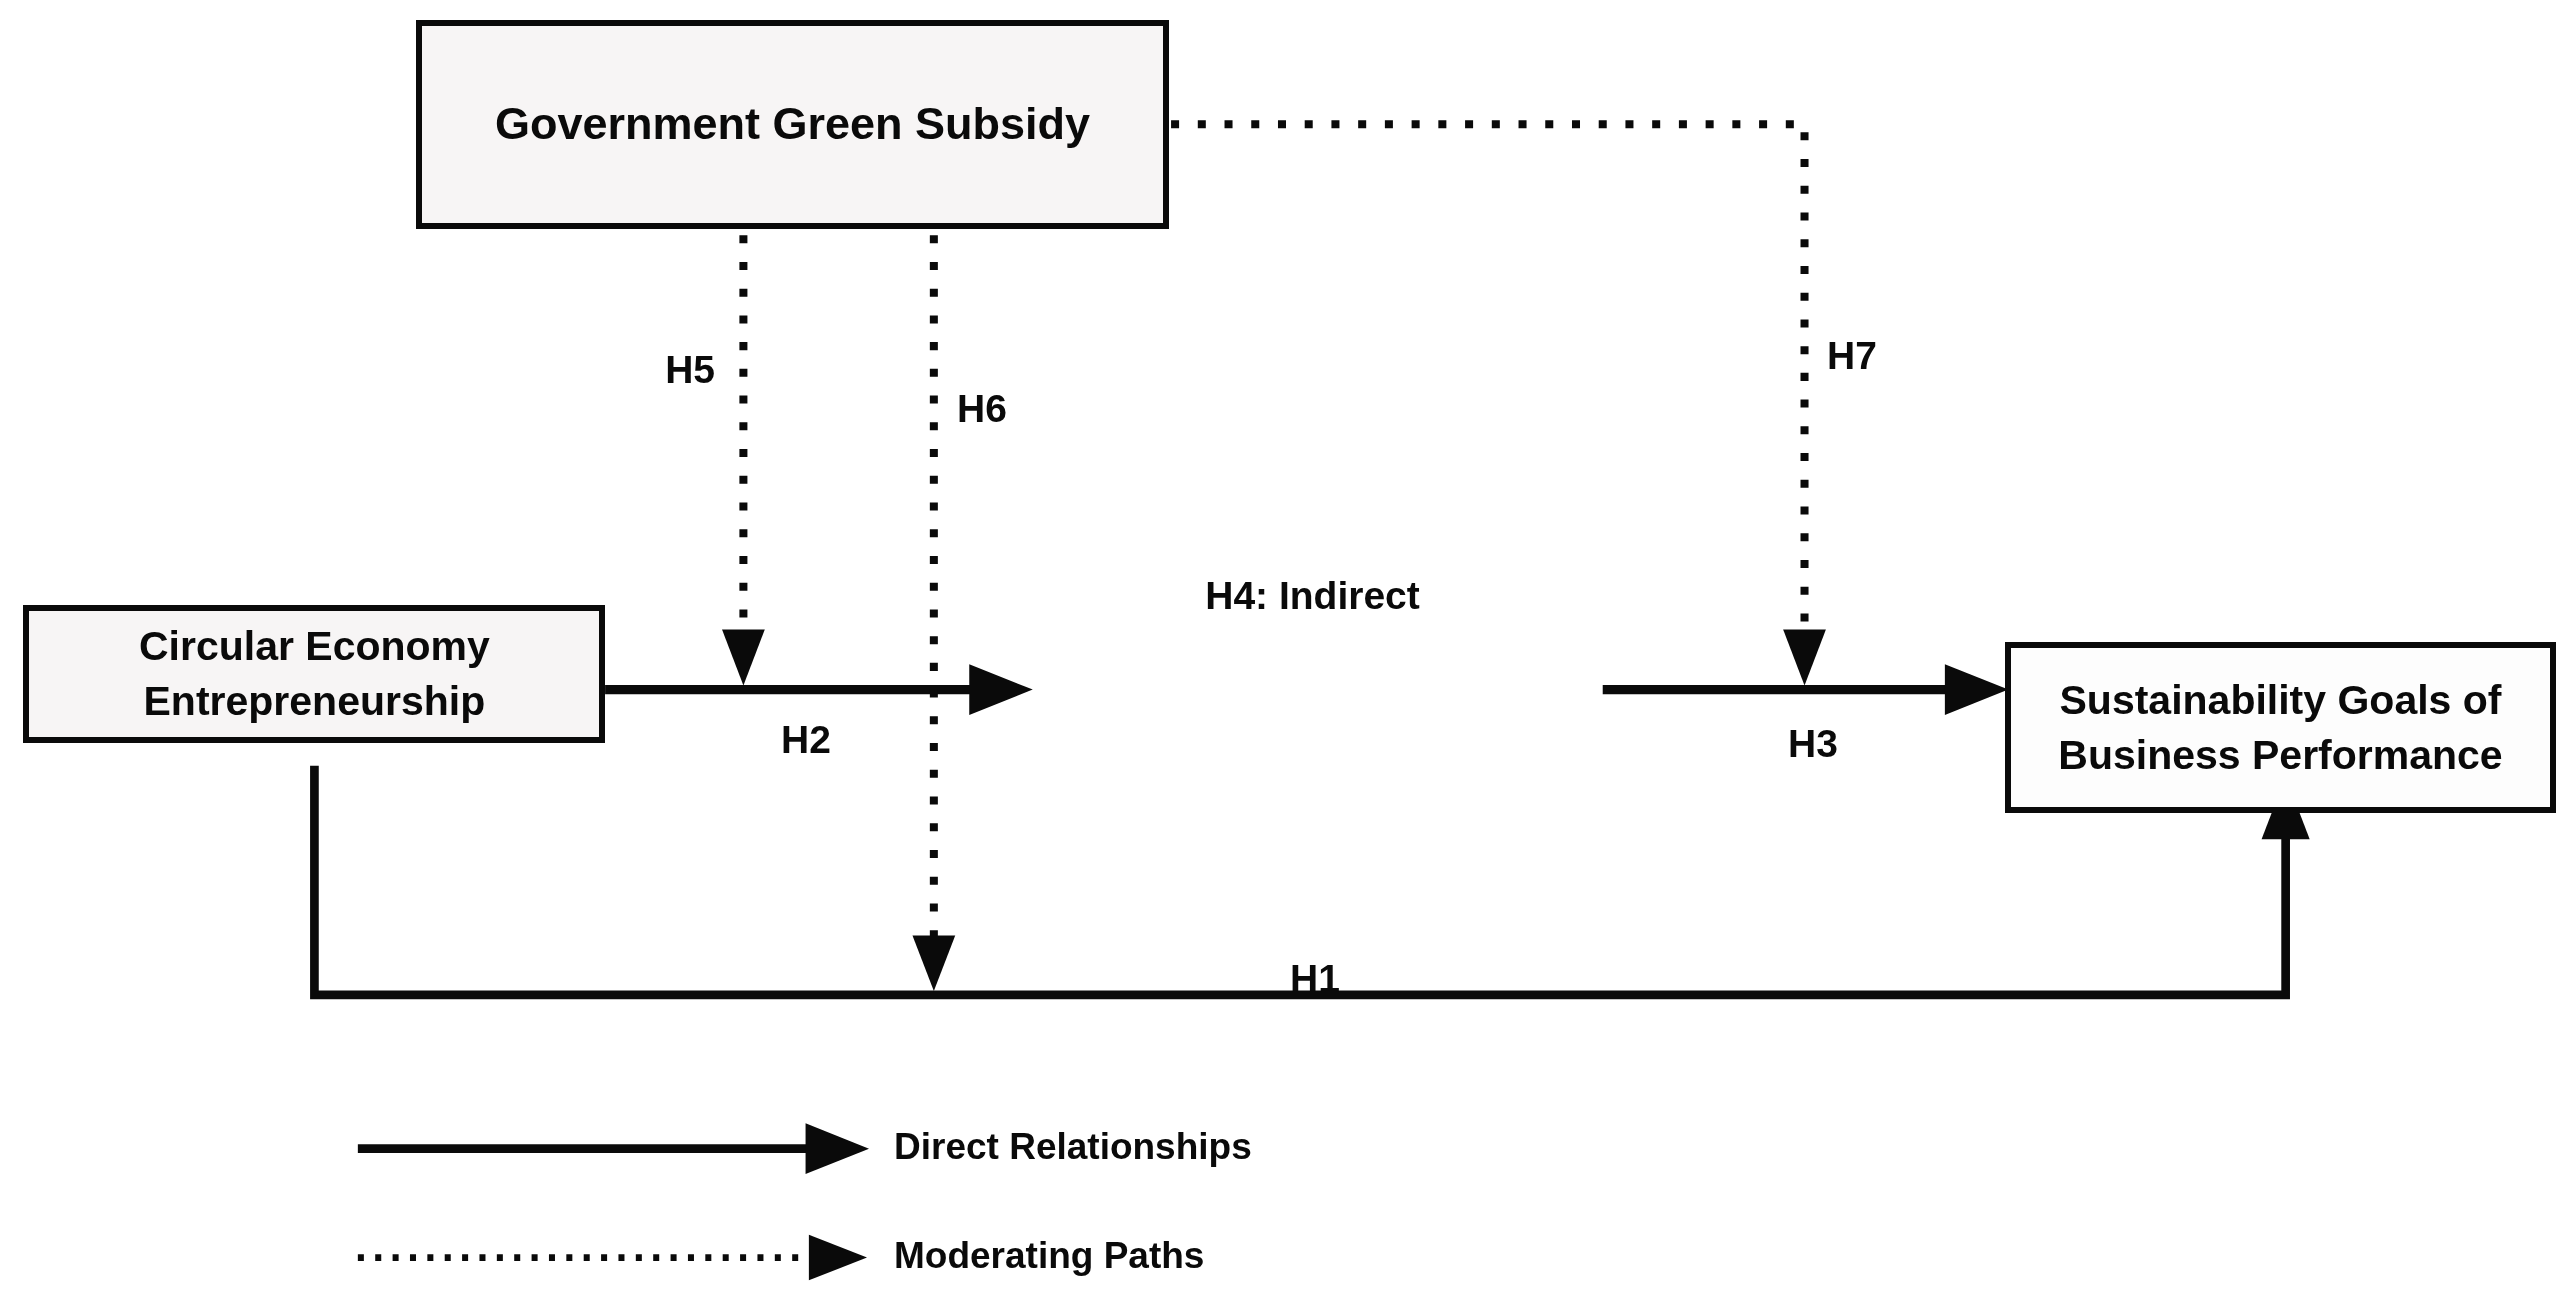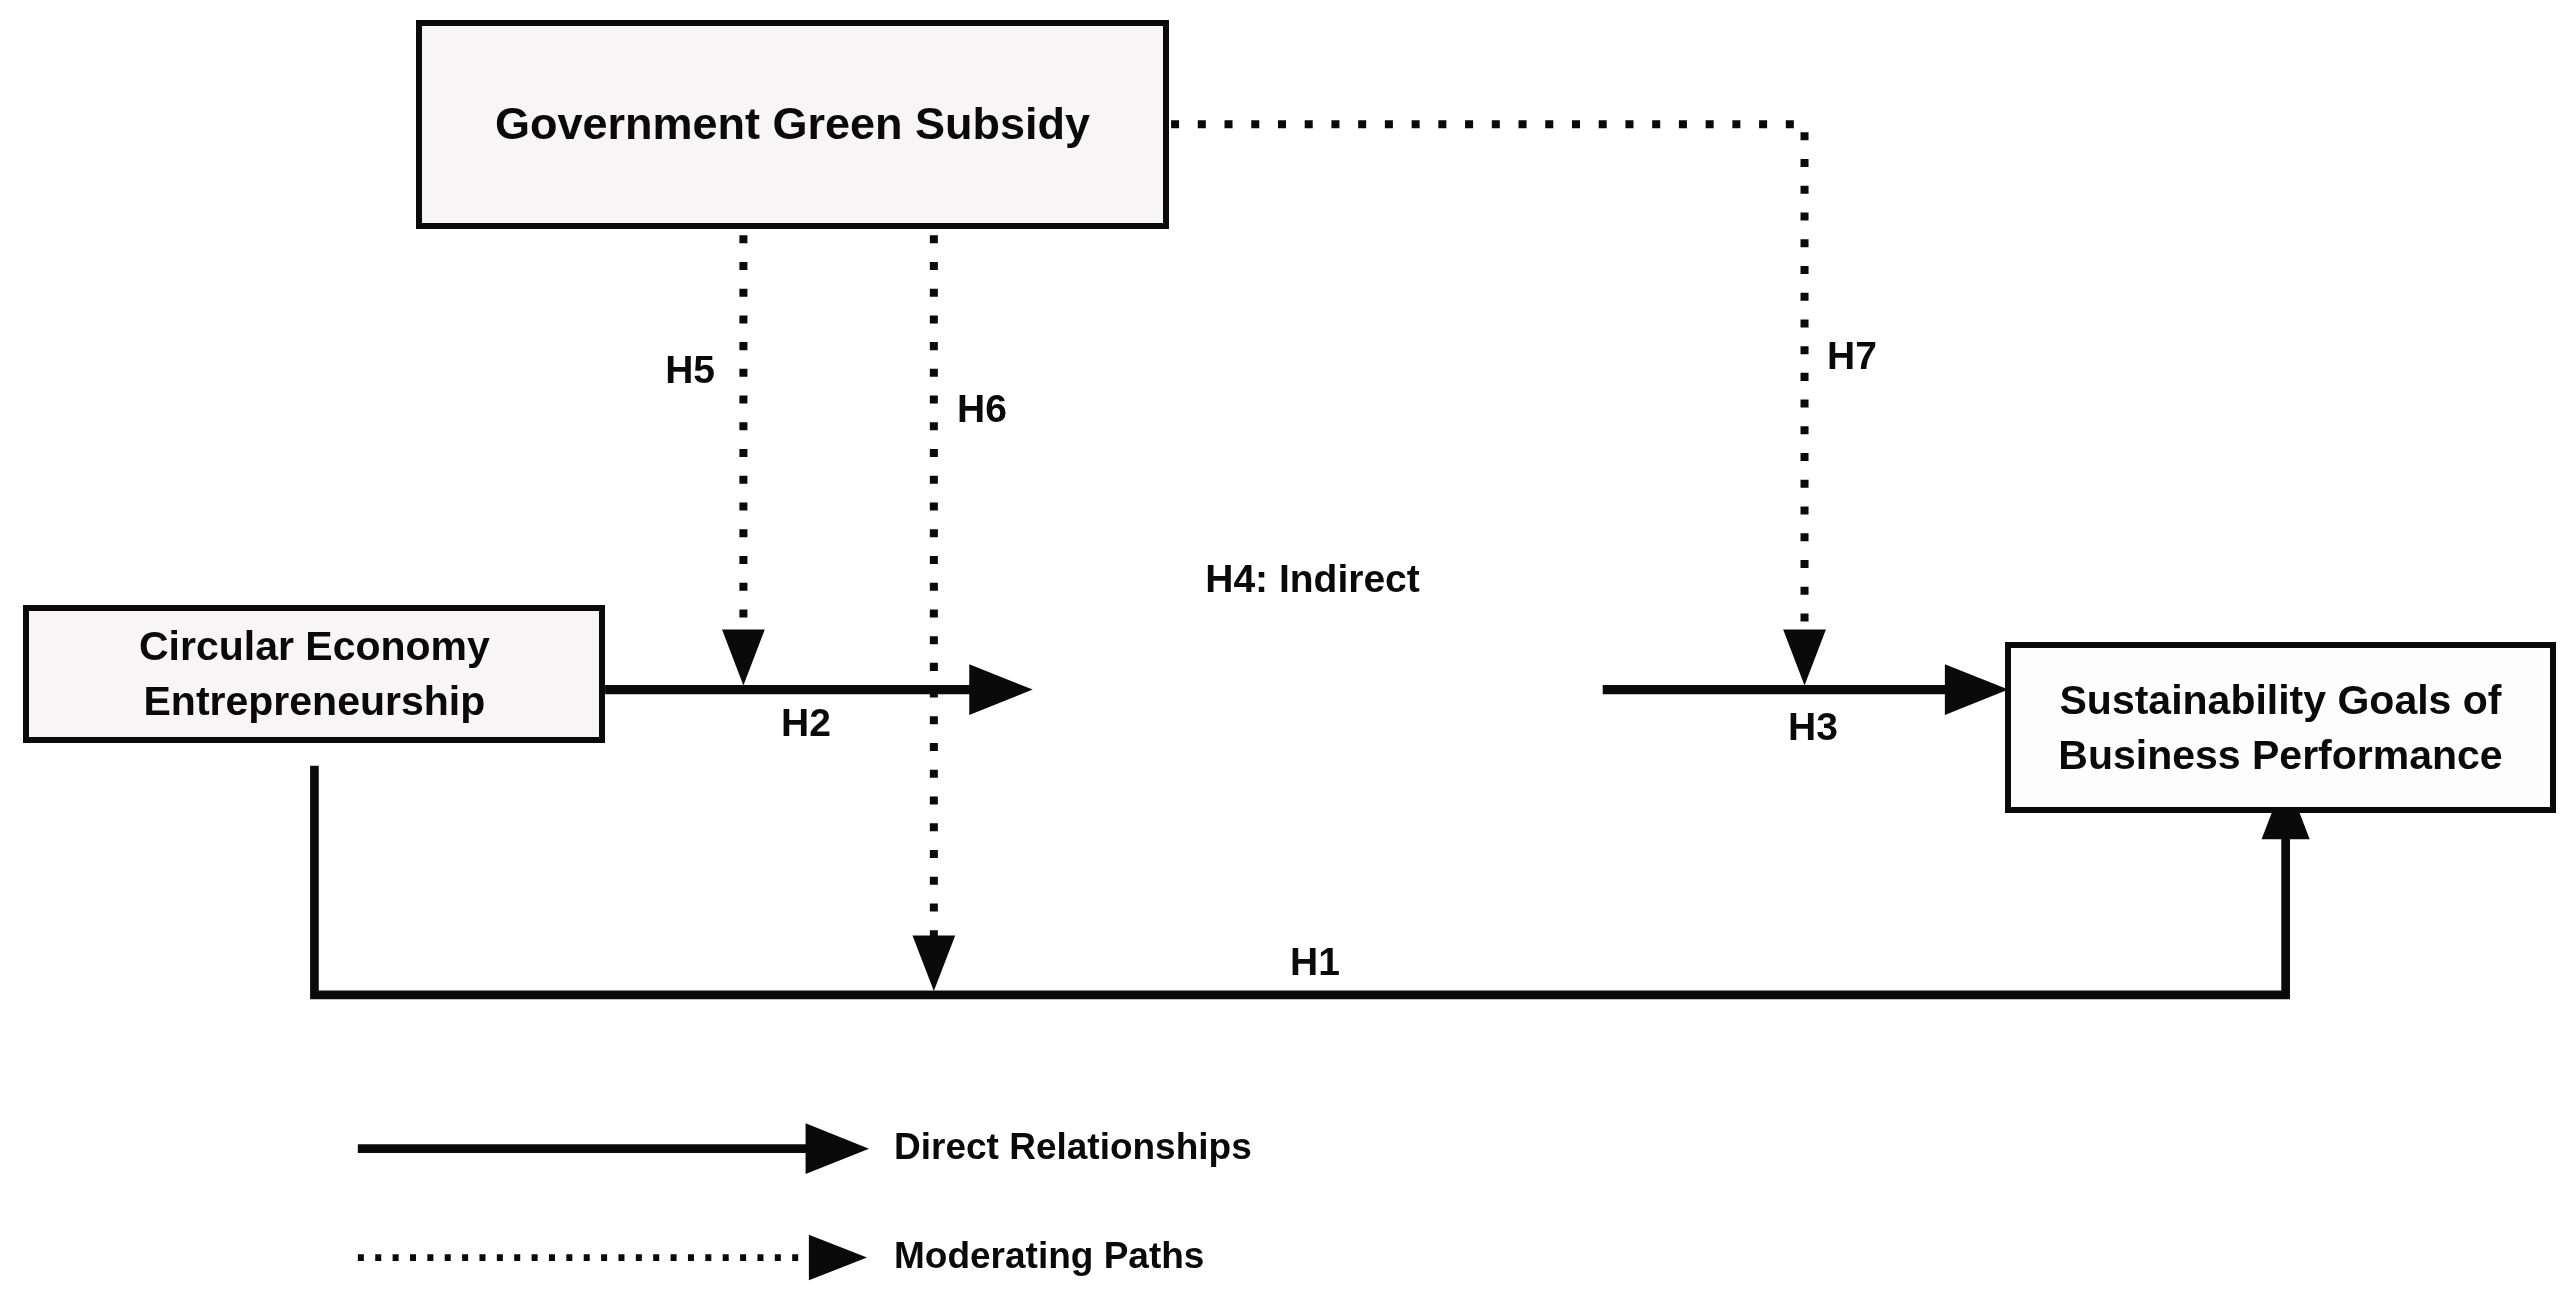--- a/index.html
+++ b/index.html
@@ -24,21 +24,21 @@
   .node .lbl{white-space:pre-line;line-height:1.34;}
   .fill-gray{background:#f7f5f5;}
   .fill-white{background:#fdfdfd;}
   .hl{
     position:absolute;
     font-weight:bold;
     font-size:39px;
     line-height:1;
     white-space:nowrap;
   }
-  .center{text-align:center;}
+  .center{text-align:center;margin-top:17px;}
   .right{text-align:right;}
   .legend-label{
     position:absolute;
     font-weight:bold;
     font-size:37px;
     line-height:1.1;
     white-space:nowrap;
   }
   .controls-box{
     position:absolute;

